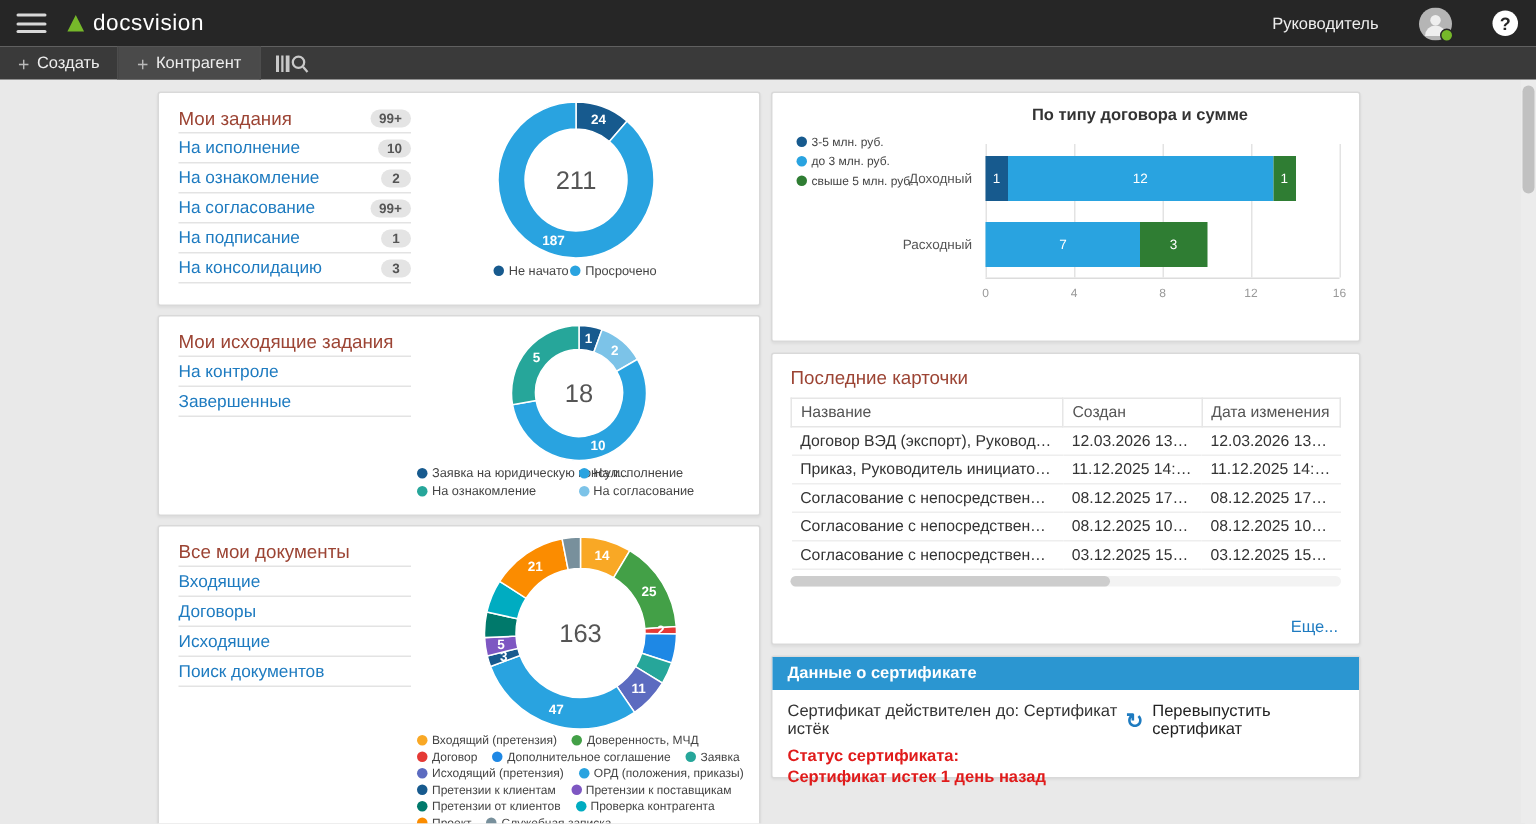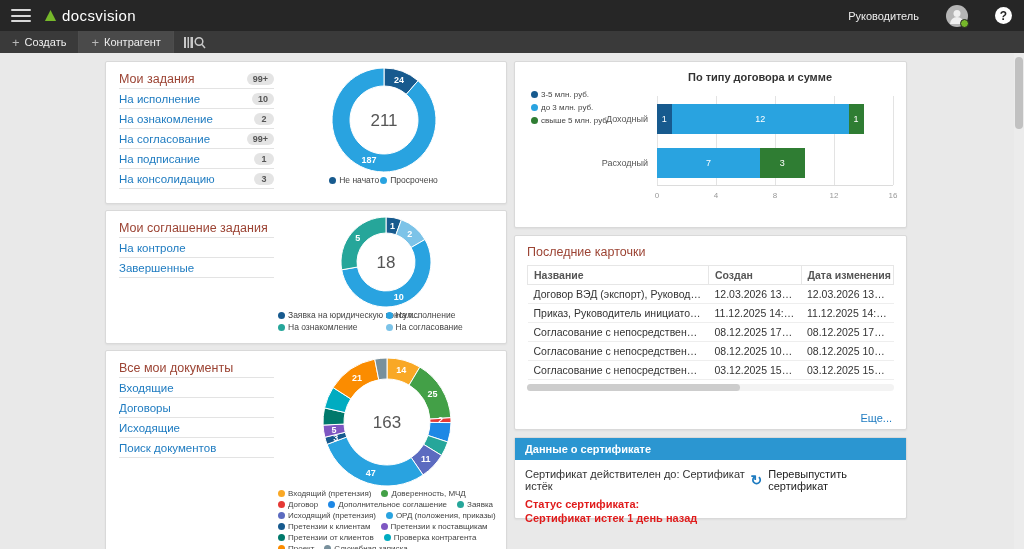--- a/index.html
+++ b/index.html
@@ -68,21 +68,21 @@
     font-size:9px;color:#555;white-space:nowrap;}
   .bar-stack{width:100%;height:100%;display:flex;}
   .bar-seg{height:100%;display:flex;align-items:center;justify-content:center;
     color:#fff;font-size:9px;}
   .bar-ticks{position:absolute;left:0;right:0;bottom:0;height:12px;}
   .tick{position:absolute;bottom:0;font-size:8px;color:#999;transform:translateX(-50%);}
 
   
   .cards-table{border-collapse:collapse;margin:6px 0 0 12px;width:367px;font-size:10.5px;
     table-layout:fixed;}
-  .cards-table th{font-weight:bold;color:#555;text-align:left;border:1px solid #e6e6e6;
+  .cards-table th{font-weight:normal;color:#555;text-align:left;border:1px solid #e6e6e6;
     padding:3px 6px;white-space:nowrap;overflow:hidden;}
   .cards-table td{color:#333;padding:3px 6px;border-bottom:1px solid #eee;white-space:nowrap;
     overflow:hidden;text-overflow:ellipsis;}
   .cards-table th:first-child, .cards-table td:first-child{width:168px;}
   .h-scroll{margin:4px 0 0 12px;width:367px;height:7px;background:#f3f3f3;border-radius:4px;position:relative;}
   .h-thumb{position:absolute;left:0;top:0;height:7px;width:58%;background:#cdcdcd;border-radius:4px;cursor:pointer;}
   .more-link{position:absolute;right:14px;bottom:5px;color:#1e7bc0;font-size:11px;
     text-decoration:none;cursor:pointer;}
 
   
@@ -195,21 +195,21 @@
             <span class="legend-dot" style="background: rgb(41, 163, 224);"></span>
             <span>Просрочено</span>
           </span>
         </div>
     </div>
   </div>
 
   <div class="card" style="left:105px;top:210px;width:400px;height:132px">
     <div class="widget-list">
       <div class="list-row">
-        <span class="card-title">Мои соглашение задания</span>
+        <span class="card-title">Мои исходящие задания</span>
       </div>
       <div class="list-row">
         <a class="list-link">На контроле</a>
       </div>
       <div class="list-row">
         <a class="list-link">Завершенные</a>
       </div>
     </div>
     <div class="donut-area" style="left:172px;top:5px;width:215px">
       <div class="donut-host" id="donut-outgoing_tasks">

